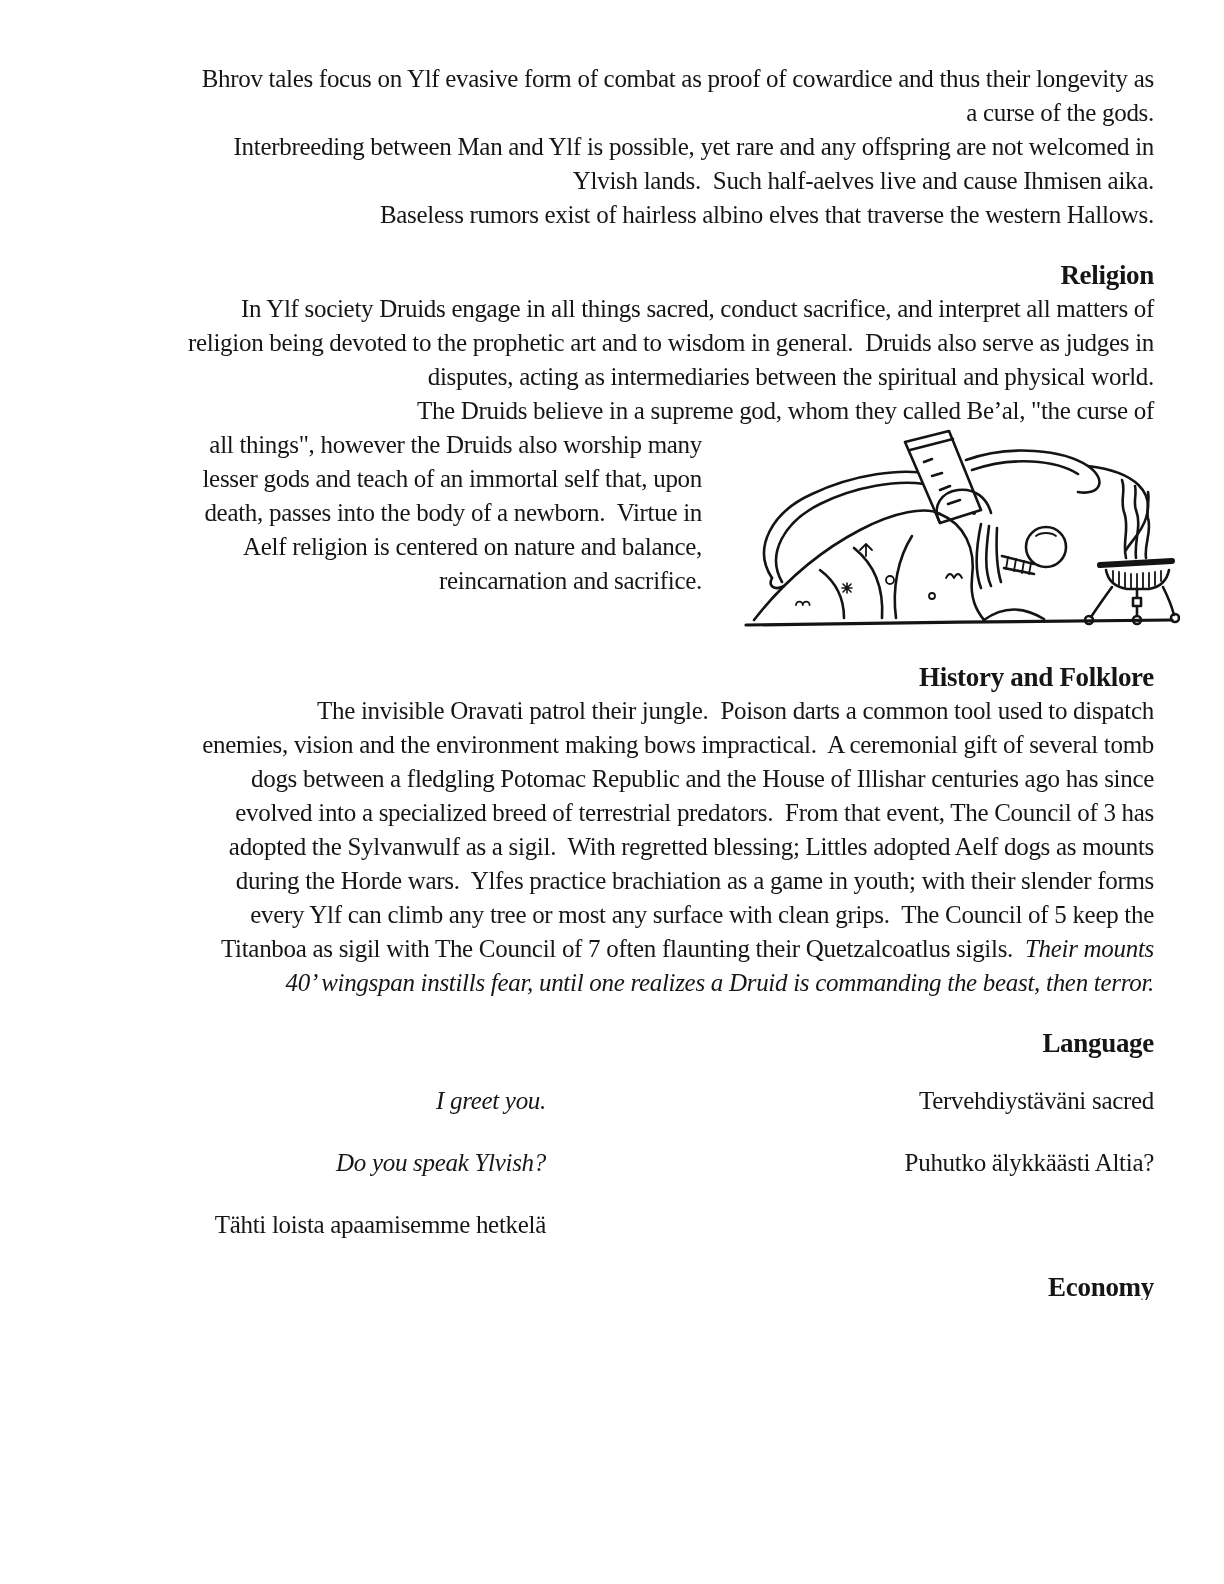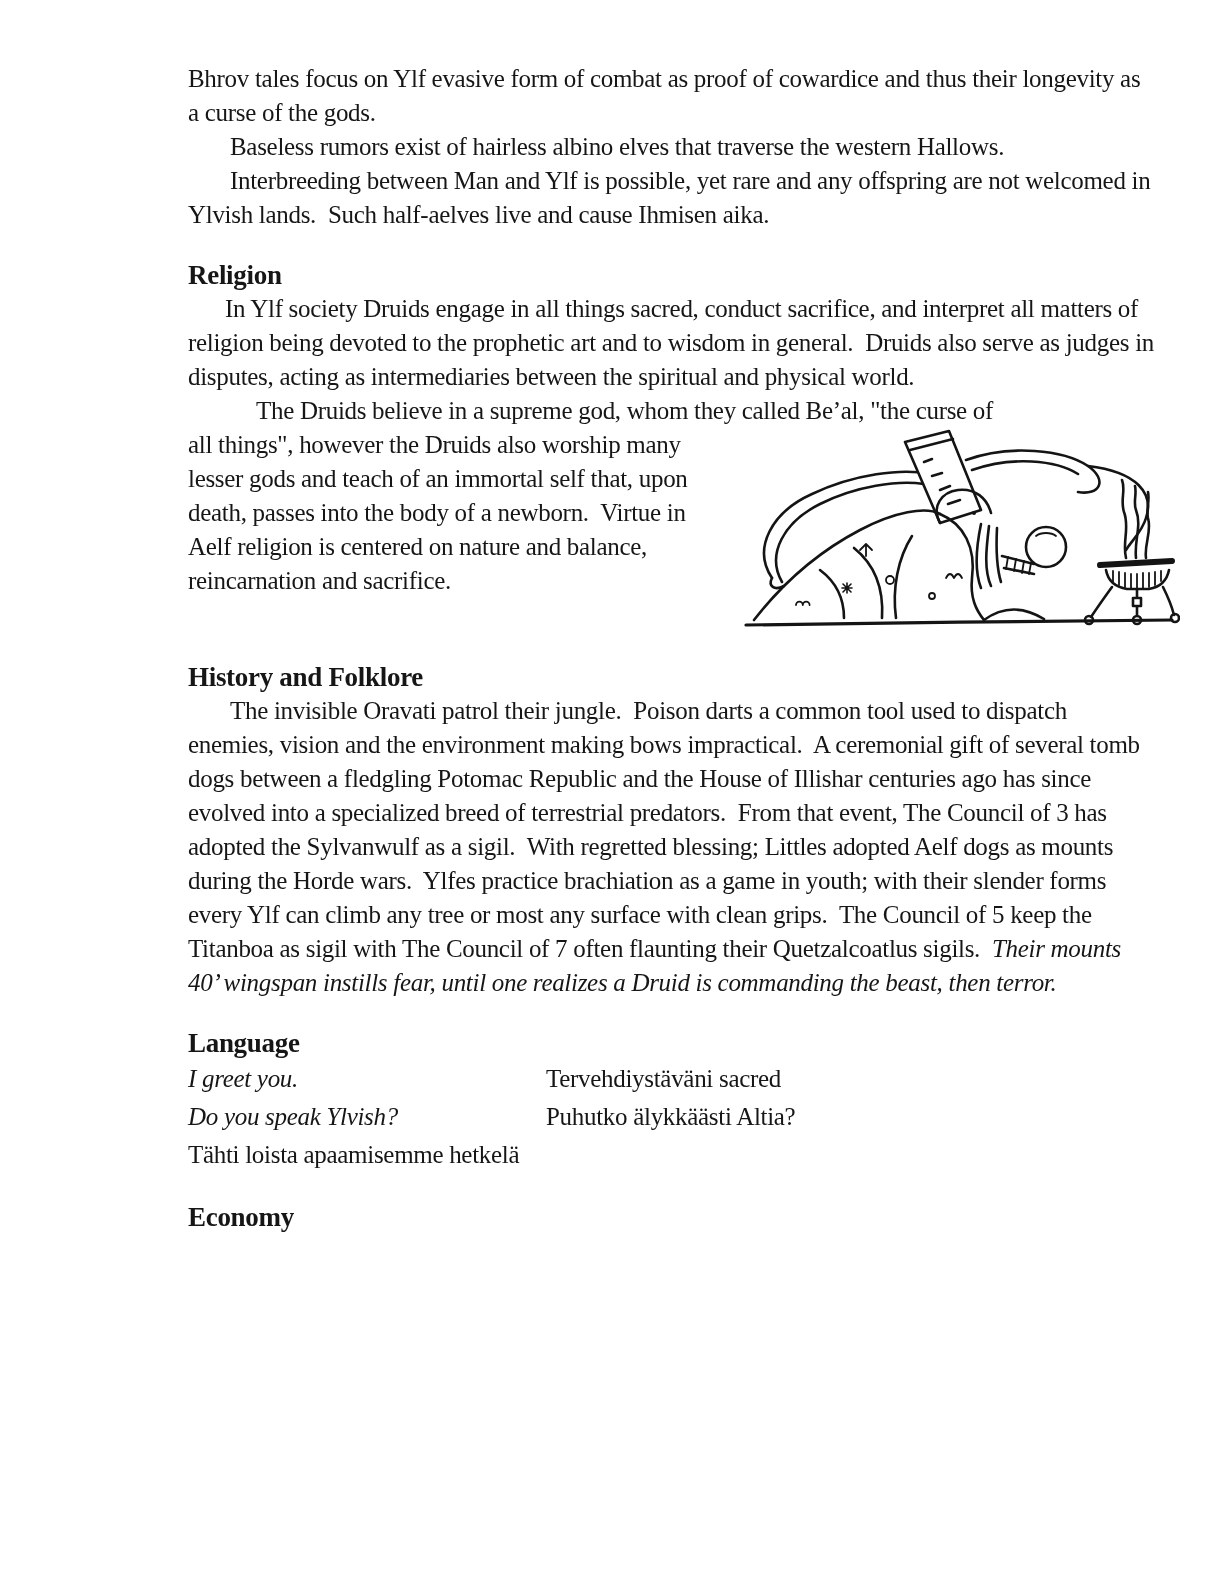--- a/index.html
+++ b/index.html
@@ -3,20 +3,21 @@
 <meta charset="utf-8">
 <style>
   html, body { margin:0; padding:0; background:#ffffff; }
   .page {
     position:relative;
     width:1224px; height:1300px;
     background:#ffffff;
     overflow:hidden;
     font-family:"Liberation Serif","DejaVu Serif",serif;
     color:#161616;
+    text-align:right;
   }
   .content {
     position:absolute; left:188px; top:62px; width:966px;
     font-size:25px; line-height:34px; letter-spacing:-0.3px;
   }
   .content p { margin:0; white-space:pre-wrap; }
   .indent-sm { text-indent:42px; }
   .indent-md { text-indent:37px; }
   .indent-lg { text-indent:68px; }
   h2 {
@@ -26,42 +27,44 @@
   h2.tight { }
   .wrap-row { display:flex; align-items:flex-start; }
   .wrap-text { width:514px; }
   .illustration {
     width:446px; height:206px;
     margin-left:auto; margin-right:-26px; margin-top:0;
     flex:none;
   }
   .italic { font-style:italic; }
   .phrase-table {
+    margin-top:22px;
     display:grid; grid-template-columns:358px 1fr;
     line-height:38px;
+    gap:24px;
   }
   .phrase-en { font-style:italic; }
   .footer {
     position:absolute; left:243px; top:1509px; width:868px; height:46px;
     display:flex; align-items:center;
   }
   .rule { flex:1; height:3px; background:#7b7b7b; }
   .bracket { flex:none; margin:0 2px; }
   .bracket svg { display:block; }
   .page-num { flex:none; font-size:28px; color:#111111; margin:0 24px; letter-spacing:0; }
 </style>
 </head>
 <body>
 
 <div class="page">
   <div class="content">
 
     <p>Bhrov tales focus on Ylf evasive form of combat as proof of cowardice and thus their longevity as a curse of the gods.</p>
+    <p class="indent-sm">Interbreeding between Man and Ylf is possible, yet rare and any offspring are not welcomed in Ylvish lands.  Such half-aelves live and cause Ihmisen aika.</p>
     <p class="indent-sm">Baseless rumors exist of hairless albino elves that traverse the western Hallows.</p>
-    <p class="indent-sm">Interbreeding between Man and Ylf is possible, yet rare and any offspring are not welcomed in Ylvish lands.  Such half-aelves live and cause Ihmisen aika.</p>
 
     <h2>Religion</h2>
     <p class="indent-md">In Ylf society Druids engage in all things sacred, conduct sacrifice, and interpret all matters of religion being devoted to the prophetic art and to wisdom in general.  Druids also serve as judges in disputes, acting as intermediaries between the spiritual and physical world.</p>
     <p class="indent-lg">The Druids believe in a supreme god, whom they called Be’al, "the curse of</p>
 
     <div class="wrap-row">
       <p class="wrap-text">all things", however the Druids also worship many lesser gods and teach of an immortal self that, upon death, passes into the body of a newborn.  Virtue in Aelf religion is centered on nature and balance, reincarnation and sacrifice.</p>
 
       <svg class="illustration" viewBox="0 0 446 206" xmlns="http://www.w3.org/2000/svg">
         <g stroke="#141414" fill="none" stroke-width="2.6" stroke-linecap="round" stroke-linejoin="round">

